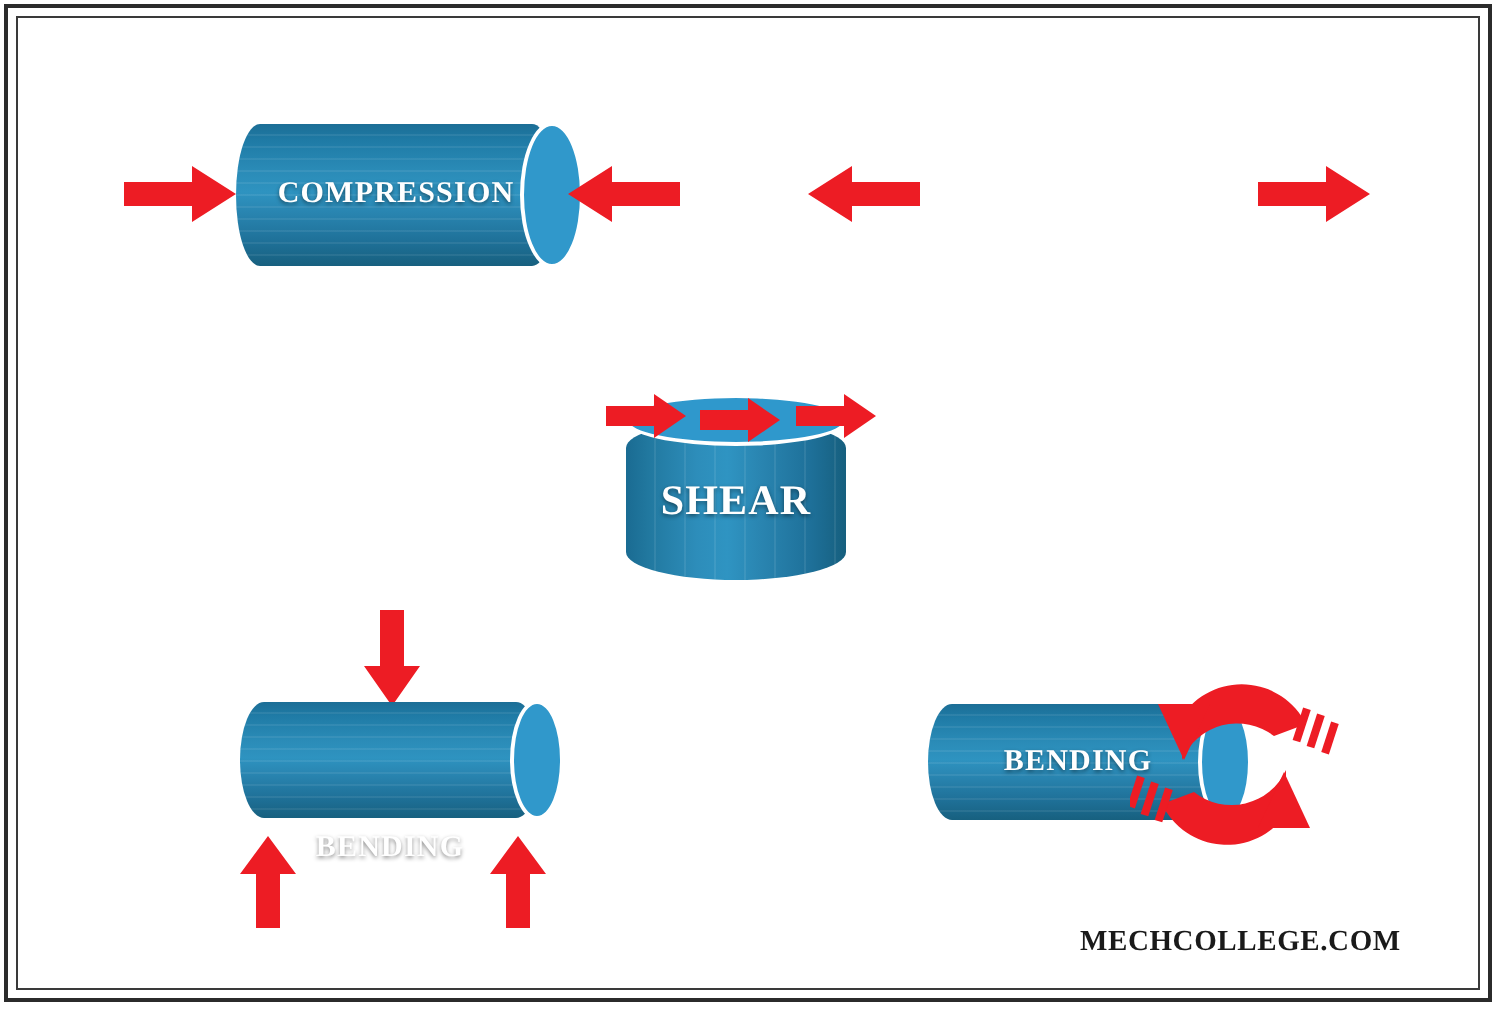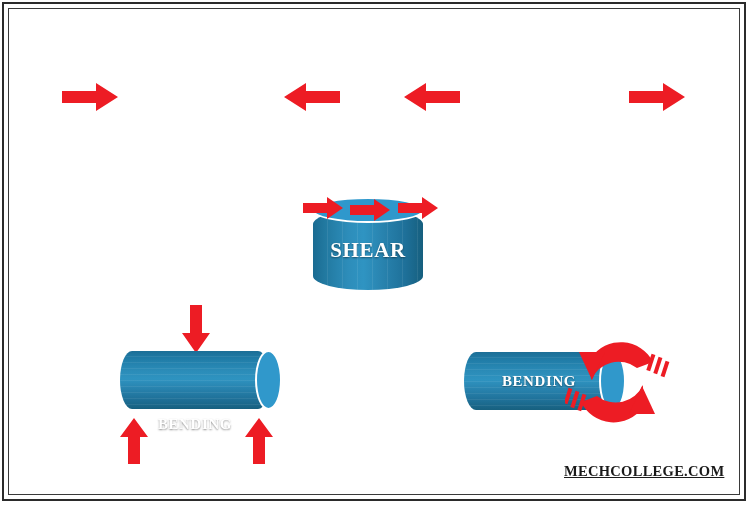--- a/index.html
+++ b/index.html
@@ -171,20 +171,26 @@
 
   <div class="frame-outer"></div>
   <div class="frame-inner"></div>
 
   <div class="arrow" style="left:62px; top:82px;">
     <svg width="56" height="30" viewBox="0 0 56 30">
       <polygon points="0,9 34,9 34,1 56,15 34,29 34,21 0,21" fill="#ed1c24"></polygon>
     </svg>
   </div>
 
+  <div class="cyl-h" style="left:118px; top:62px; width:160px; height:71px;">
+    <div class="body"></div>
+    <div class="stripes"></div>
+    <div class="cap" style="right:-14px; width:32px;"></div>
+    <div class="label" style="padding-right:18px;">COMPRESSION</div>
+  </div>
 
   <div class="arrow" style="left:284px; top:82px;">
     <svg width="56" height="30" viewBox="0 0 56 30">
       <polygon points="56,9 22,9 22,1 0,15 22,29 22,21 56,21" fill="#ed1c24"></polygon>
     </svg>
   </div>
 
   <div class="arrow" style="left:404px; top:82px;">
     <svg width="56" height="30" viewBox="0 0 56 30">
       <polygon points="56,9 22,9 22,1 0,15 22,29 22,21 56,21" fill="#ed1c24"></polygon>
@@ -274,15 +280,15 @@
                  A 30 30 0 0 1 32 68 Z" fill="#ed1c24"></path>
         <polygon points="64,86 90,86 77,58" fill="#ed1c24"></polygon>
 
         <rect x="15" y="66" width="4" height="17" fill="#ed1c24" transform="rotate(18 17 74)"></rect>
         <rect x="8" y="63" width="4" height="17" fill="#ed1c24" transform="rotate(18 10 71)"></rect>
         <rect x="1" y="60" width="4" height="16" fill="#ed1c24" transform="rotate(18 3 68)"></rect>
       </g>
     </svg>
   </div>
 
-  <div class="watermark" style="left:564px; top:463px;text-decoration:underline;">MECHCOLLEGE.COM</div>
+  <div class="watermark" style="left:540px; top:463px;">MECHCOLLEGE.COM</div>
 
 </div>
 
 </body></html>

